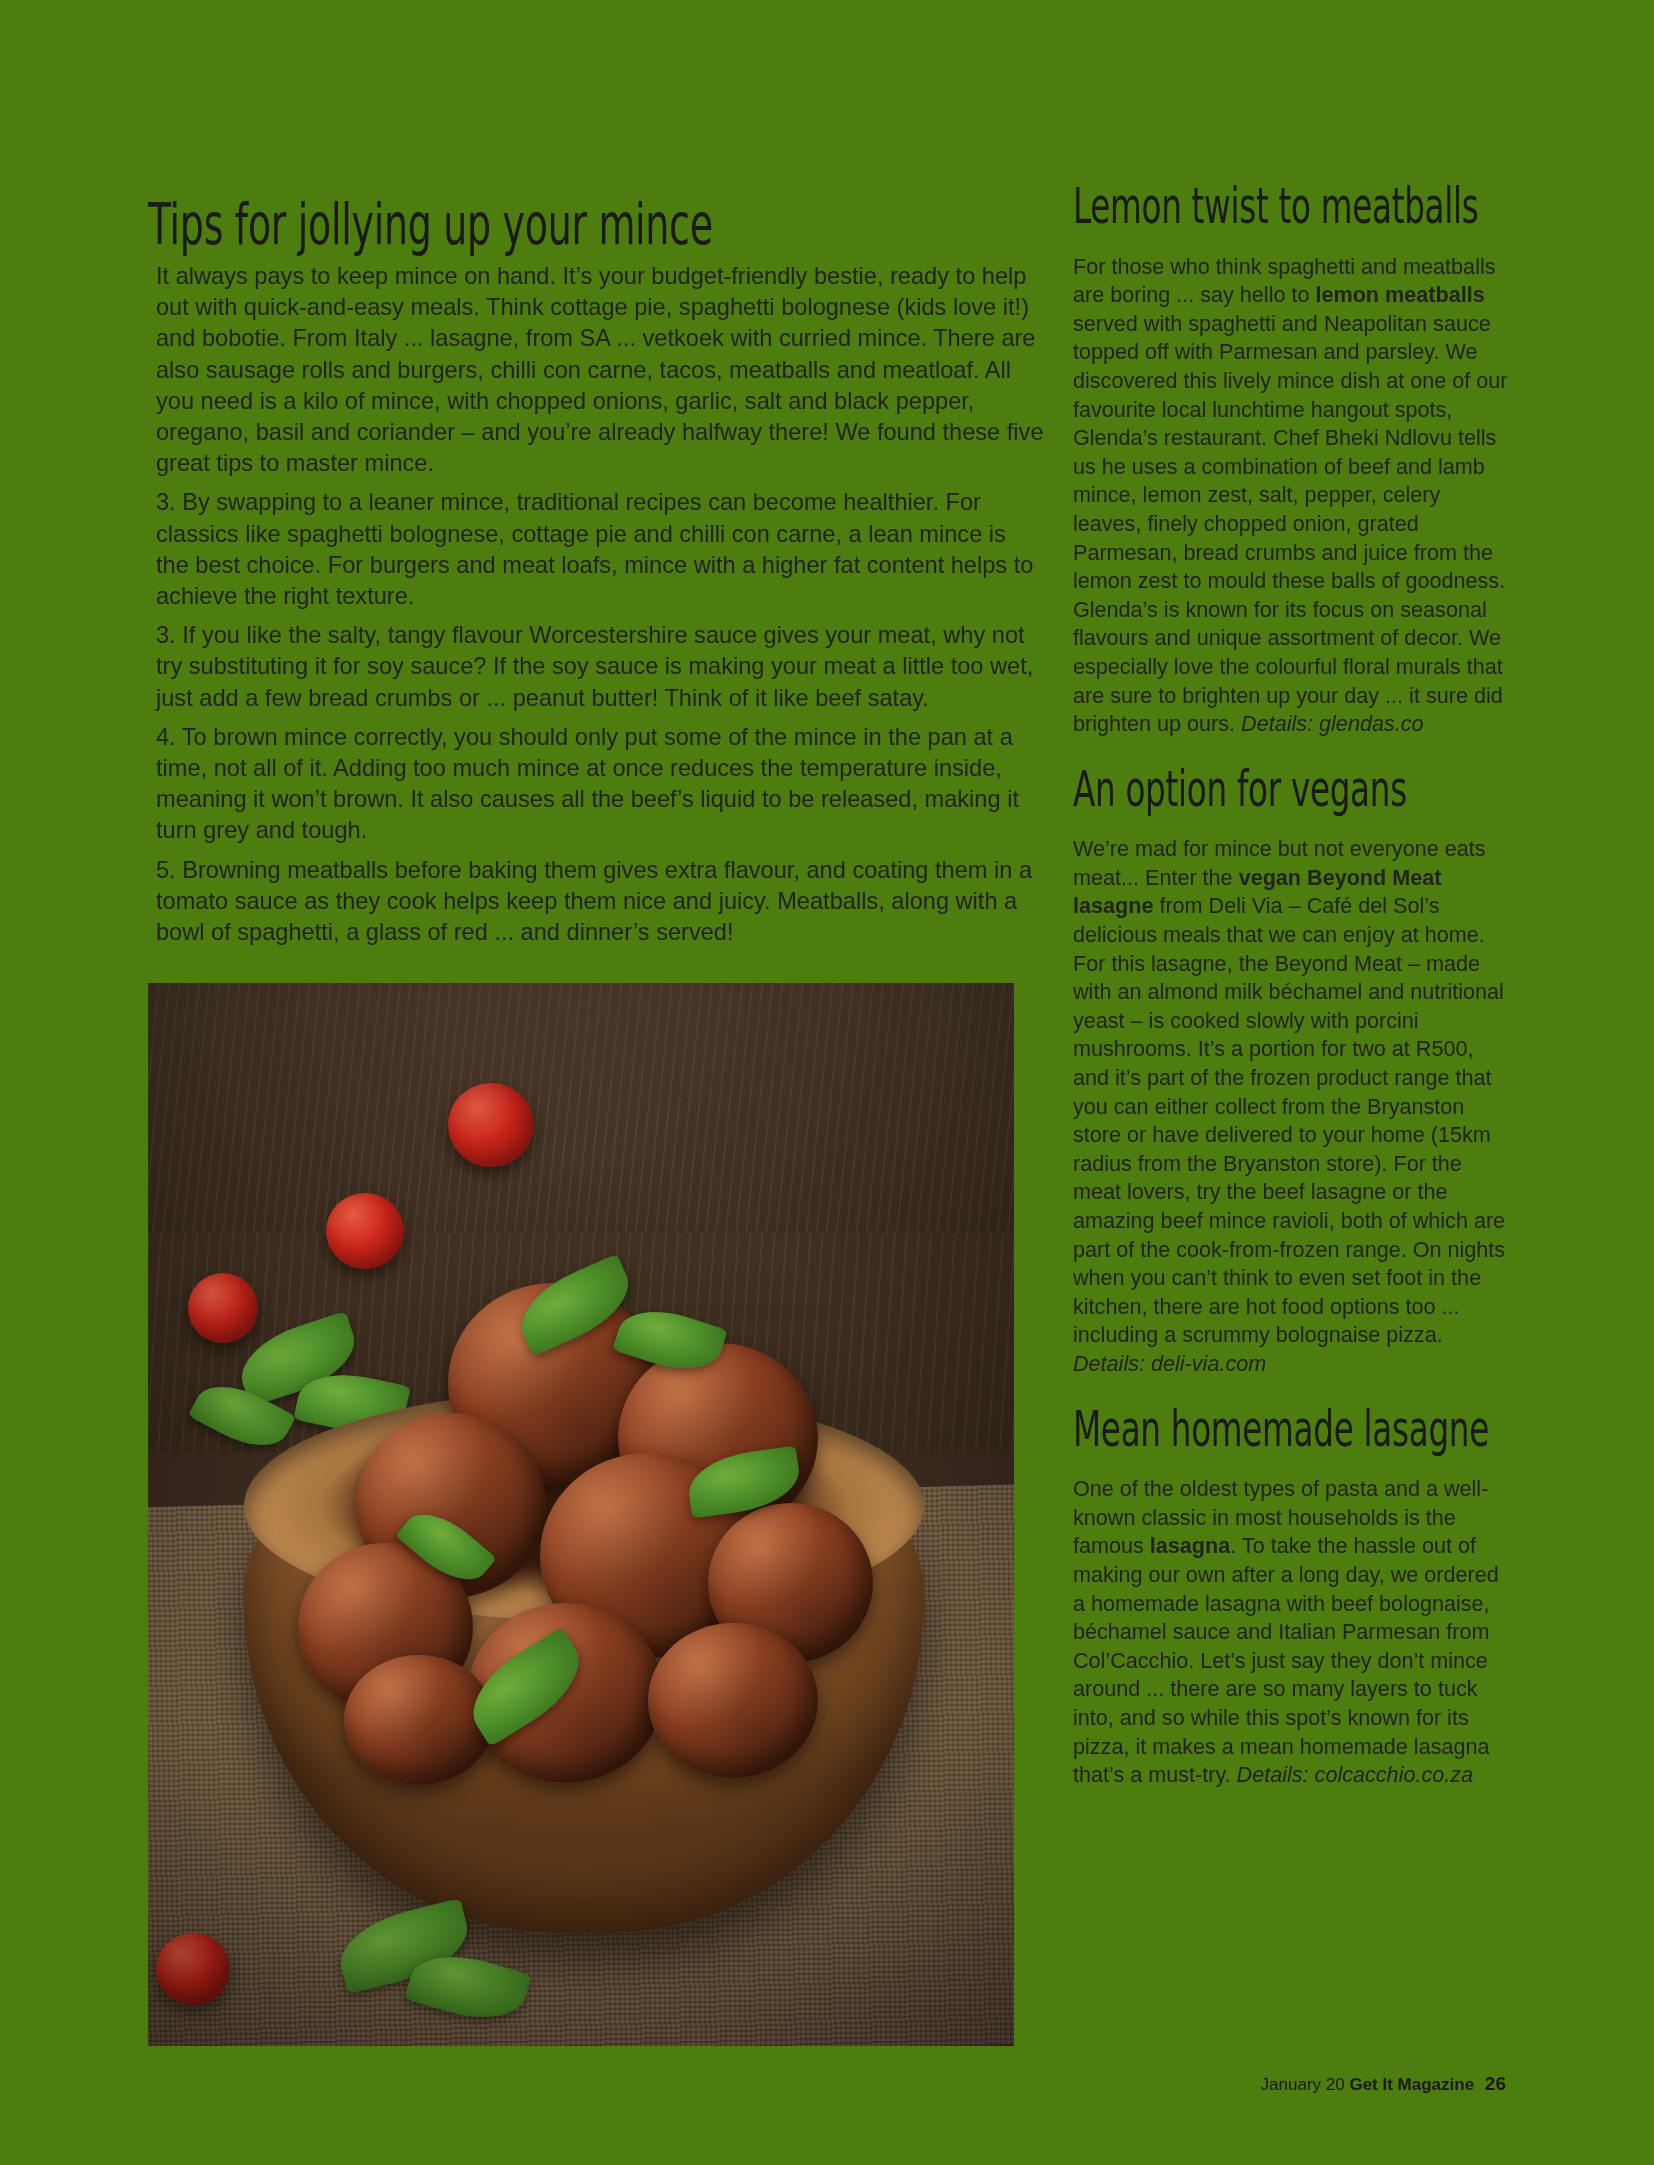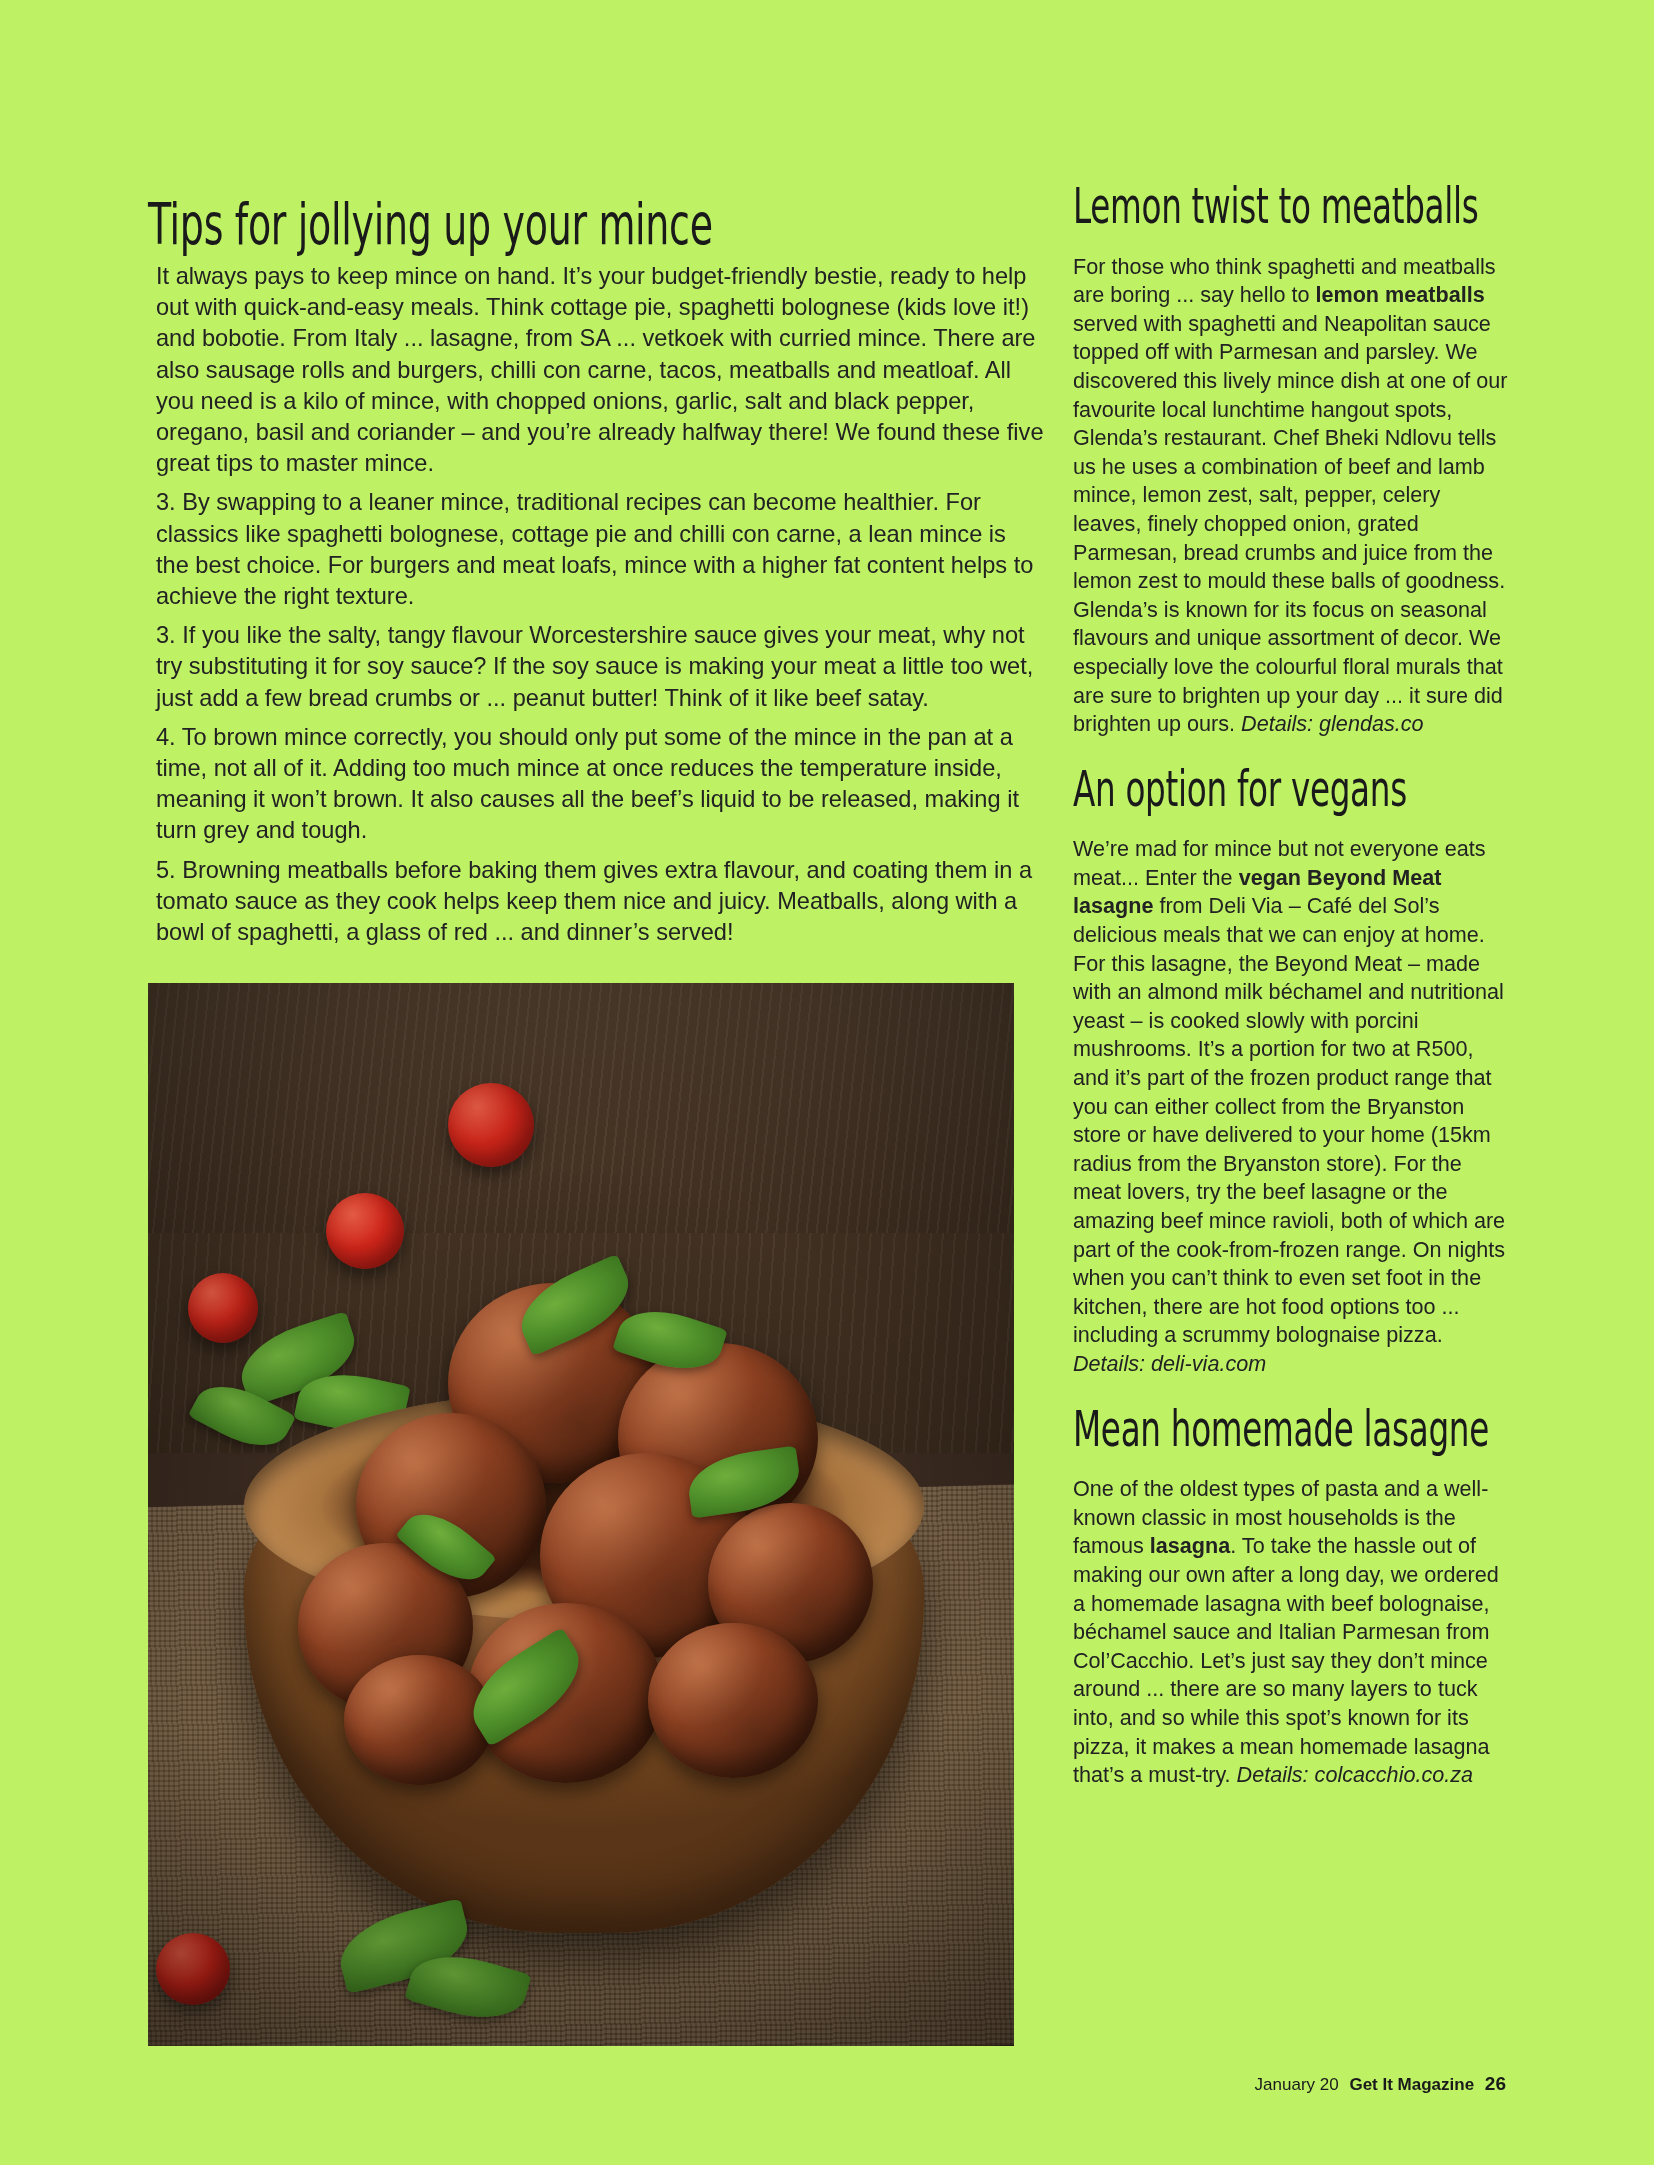--- a/index.html
+++ b/index.html
@@ -4,21 +4,21 @@
 <style>
   html, body {
     margin: 0;
     padding: 0;
     background: #ffffff;
   }
   .page {
     position: relative;
     width: 1654px;
     height: 2165px;
-    background: #bef264;
+    background: #4d7c0f;
     font-family: "Liberation Sans", sans-serif;
     overflow: hidden;
   }
 
   
   .col-left {
     position: absolute;
     left: 148px;
     top: 196px;
     width: 905px;
@@ -264,17 +264,17 @@
 
     <div>
       <div class="head head-right head-right-2">Mean homemade lasagne</div>
       <p class="body-right"><span>One of the oldest types of pasta and a well-known classic in most households is the famous </span><b>lasagna</b><span>. To take the hassle out of making our own after a long day, we ordered a homemade lasagna with beef bolognaise, béchamel sauce and Italian Parmesan from Col’Cacchio. Let’s just say they don’t mince around ... there are so many layers to tuck into, and so while this spot’s known for its pizza, it makes a mean homemade lasagna that’s a must-try. </span><i>Details: colcacchio.co.za</i></p>
     </div>
 
   </div>
 
   <div class="footer">
     <span>January 20</span>
-    <span class="mag" style="margin-left: 6px;">Get It Magazine</span>
+    <span class="mag" style="">Get It Magazine</span>
     <span class="pg" style="margin-left: 6px;">26</span>
   </div>
 
 </div>
 
 </body></html>

